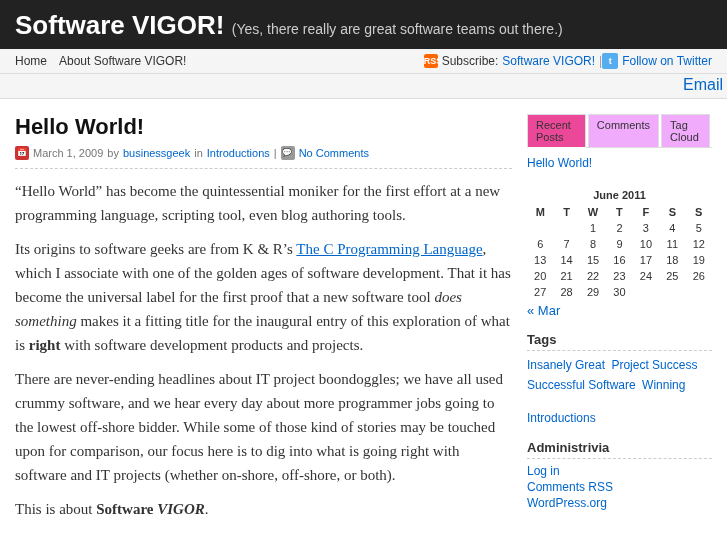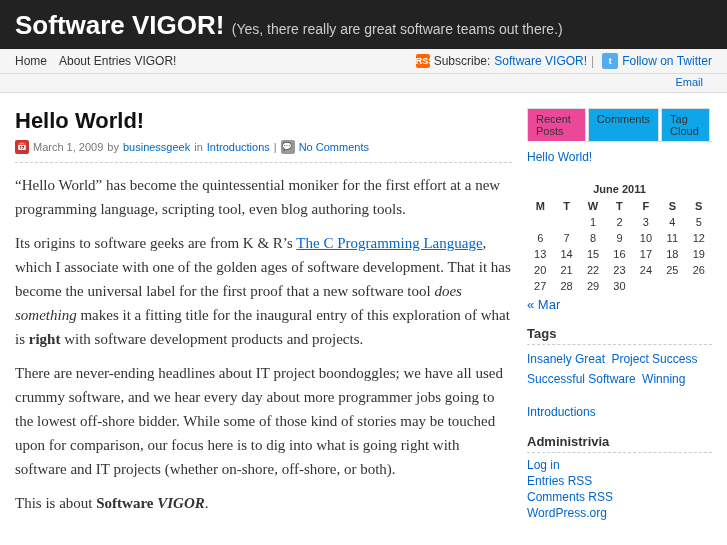--- a/index.html
+++ b/index.html
@@ -34,21 +34,20 @@
     #nav-left { display: flex; gap: 12px; }
     #nav-left a {
       color: #333;
       text-decoration: none;
       font-size: 12px;
       font-family: Arial, sans-serif;
     }
     #nav-right {
       display: flex;
       align-items: center;
-      gap: 8px;
       font-size: 12px;
       font-family: Arial, sans-serif;
     }
     .subscribe-block {
       display: flex;
       align-items: center;
       gap: 4px;
     }
     .rss-icon {
       display: inline-block;
@@ -71,24 +70,24 @@
       text-align: center;
       line-height: 16px;
       font-weight: bold;
     }
     .subscribe-link { color: #0066cc; text-decoration: none; }
     .pipe { color: #999; }
 
     
     #email-row {
       text-align: right;
-      padding: 2px 24px 4px 15px;
+      padding: 2px 4px 4px 15px;
       background: #f5f5f5;
       border-bottom: 1px solid #ddd;
-      font-size: 11px;
+      font-size: 16px;
       font-family: Arial, sans-serif;
     }
     #email-row a { color: #0066cc; text-decoration: none; }
 
     
     #main-wrap {
       display: flex;
       padding: 15px;
       gap: 15px;
       background: #fff;
@@ -170,21 +169,21 @@
       display: flex;
       border-bottom: 1px solid #ddd;
       margin-bottom: 6px;
     }
     .widget-tab {
       padding: 4px 8px;
       font-size: 11px;
       cursor: pointer;
       border: 1px solid #ddd;
       border-bottom: none;
-      background: #0ea5e9;
+      background: #f0abfc;
       margin-right: 2px;
       color: #333;
     }
     .widget-tab.active {
       background: #ec4899;
       border-bottom: 1px solid #fff;
       margin-bottom: -1px;
     }
     .widget-content a {
       color: #0066cc;
@@ -263,21 +262,21 @@
 <div id="header">
   <h1>
     <span>Software VIGOR!</span>
     <span class="tagline">(Yes, there really are great software teams out there.)</span>
   </h1>
 </div>
 
 <div id="navbar">
   <div id="nav-left">
     <a href="#">Home</a>
-    <a href="#">About Entries VIGOR!</a>
+    <a href="#">About Software VIGOR!</a>
   </div>
   <div id="nav-right">
     <div class="subscribe-block">
       <span class="rss-icon">RSS</span>
       <span>Subscribe:</span>
       <a class="subscribe-link" href="#">Software VIGOR!</a>
       <span class="pipe">|</span>
     </div>
     <div class="subscribe-block">
       <span class="twitter-icon">t</span>
@@ -418,20 +417,19 @@
     <div class="widget">
       <div class="cat-list">
         <a href="#">Introductions</a>
       </div>
     </div>
 
     <div class="widget">
       <div class="widget-title">Administrivia</div>
       <div class="admin-list">
         <a href="#">Log in</a>
-        <a href="#">Entries RSS</a>
         <a href="#">Comments RSS</a>
         <a href="#">WordPress.org</a>
       </div>
     </div>
 
   </div>
 </div>
 
 </body></html>

